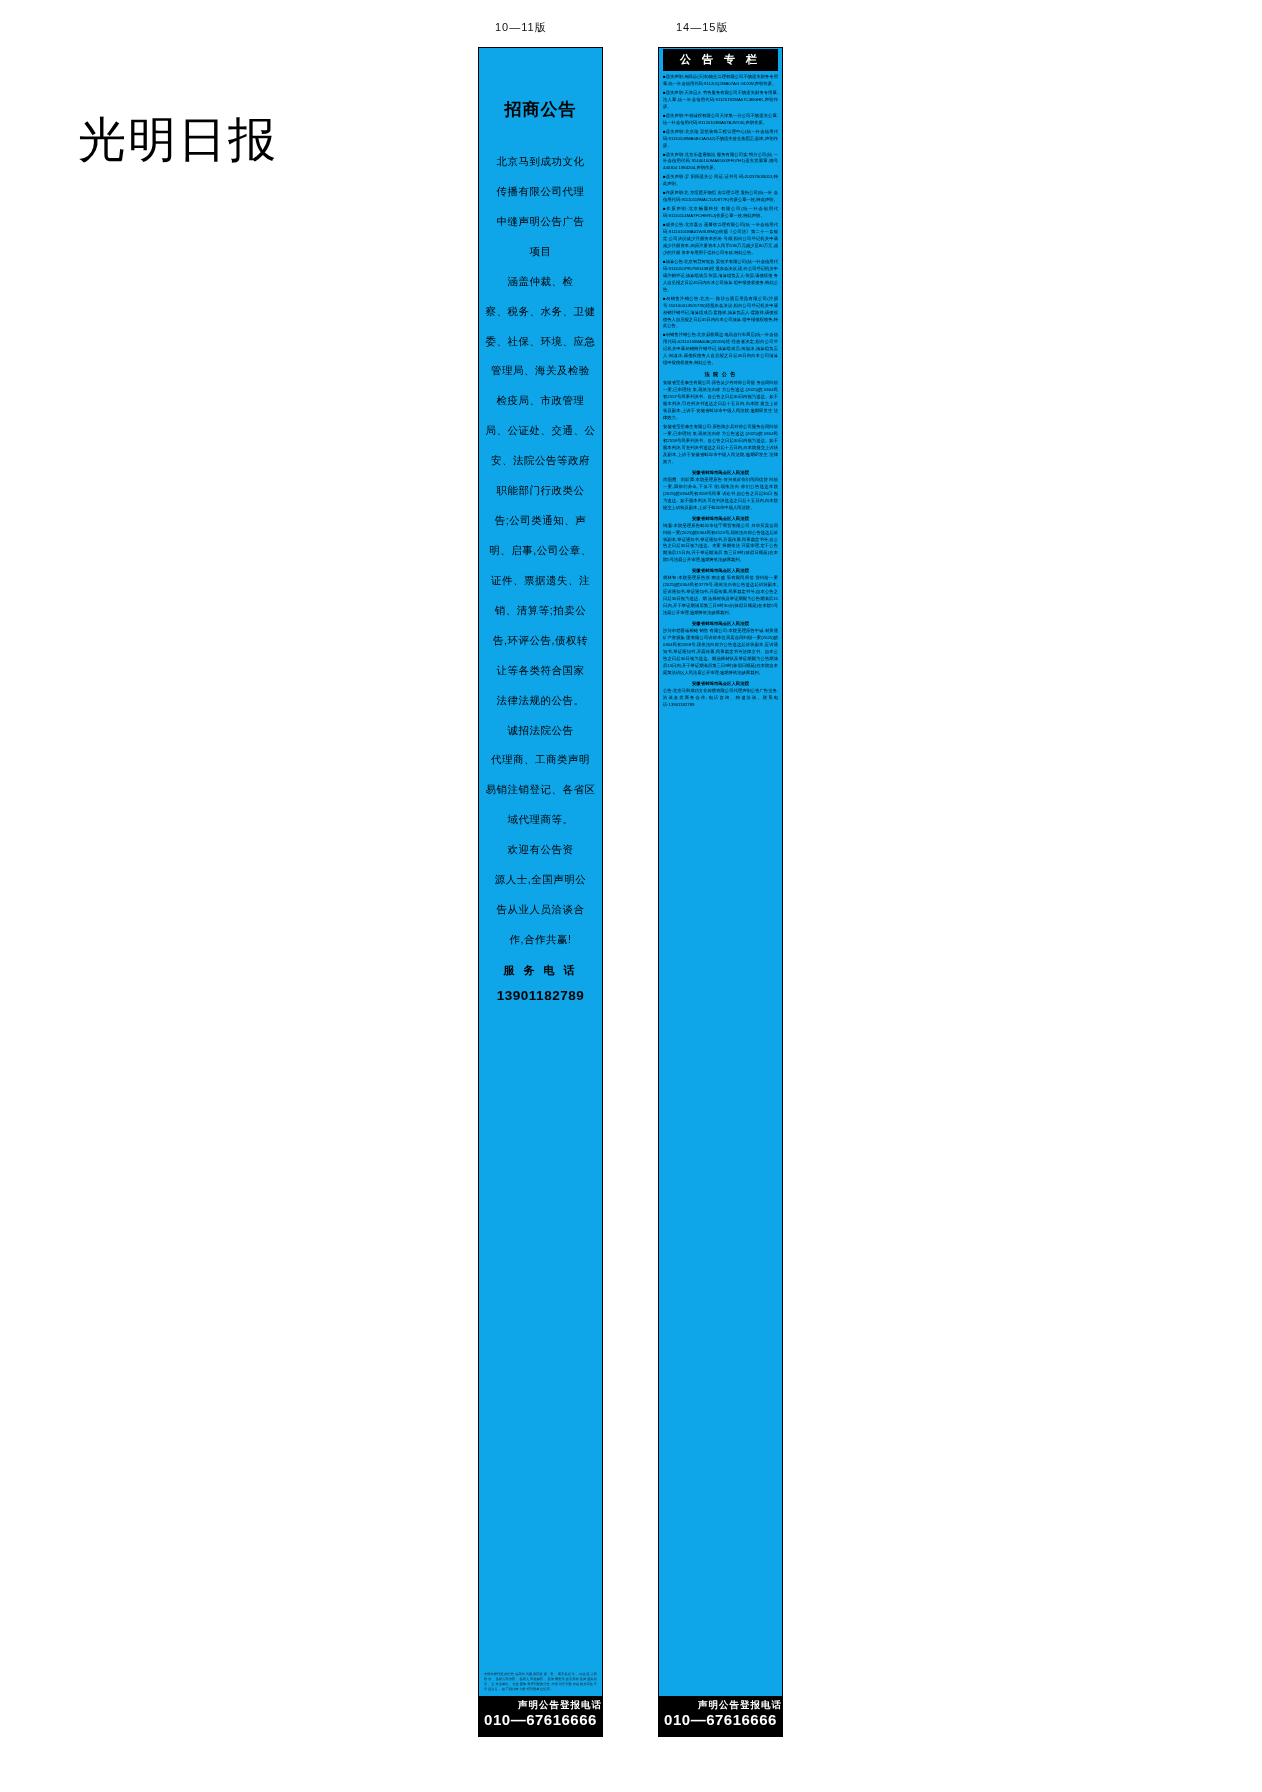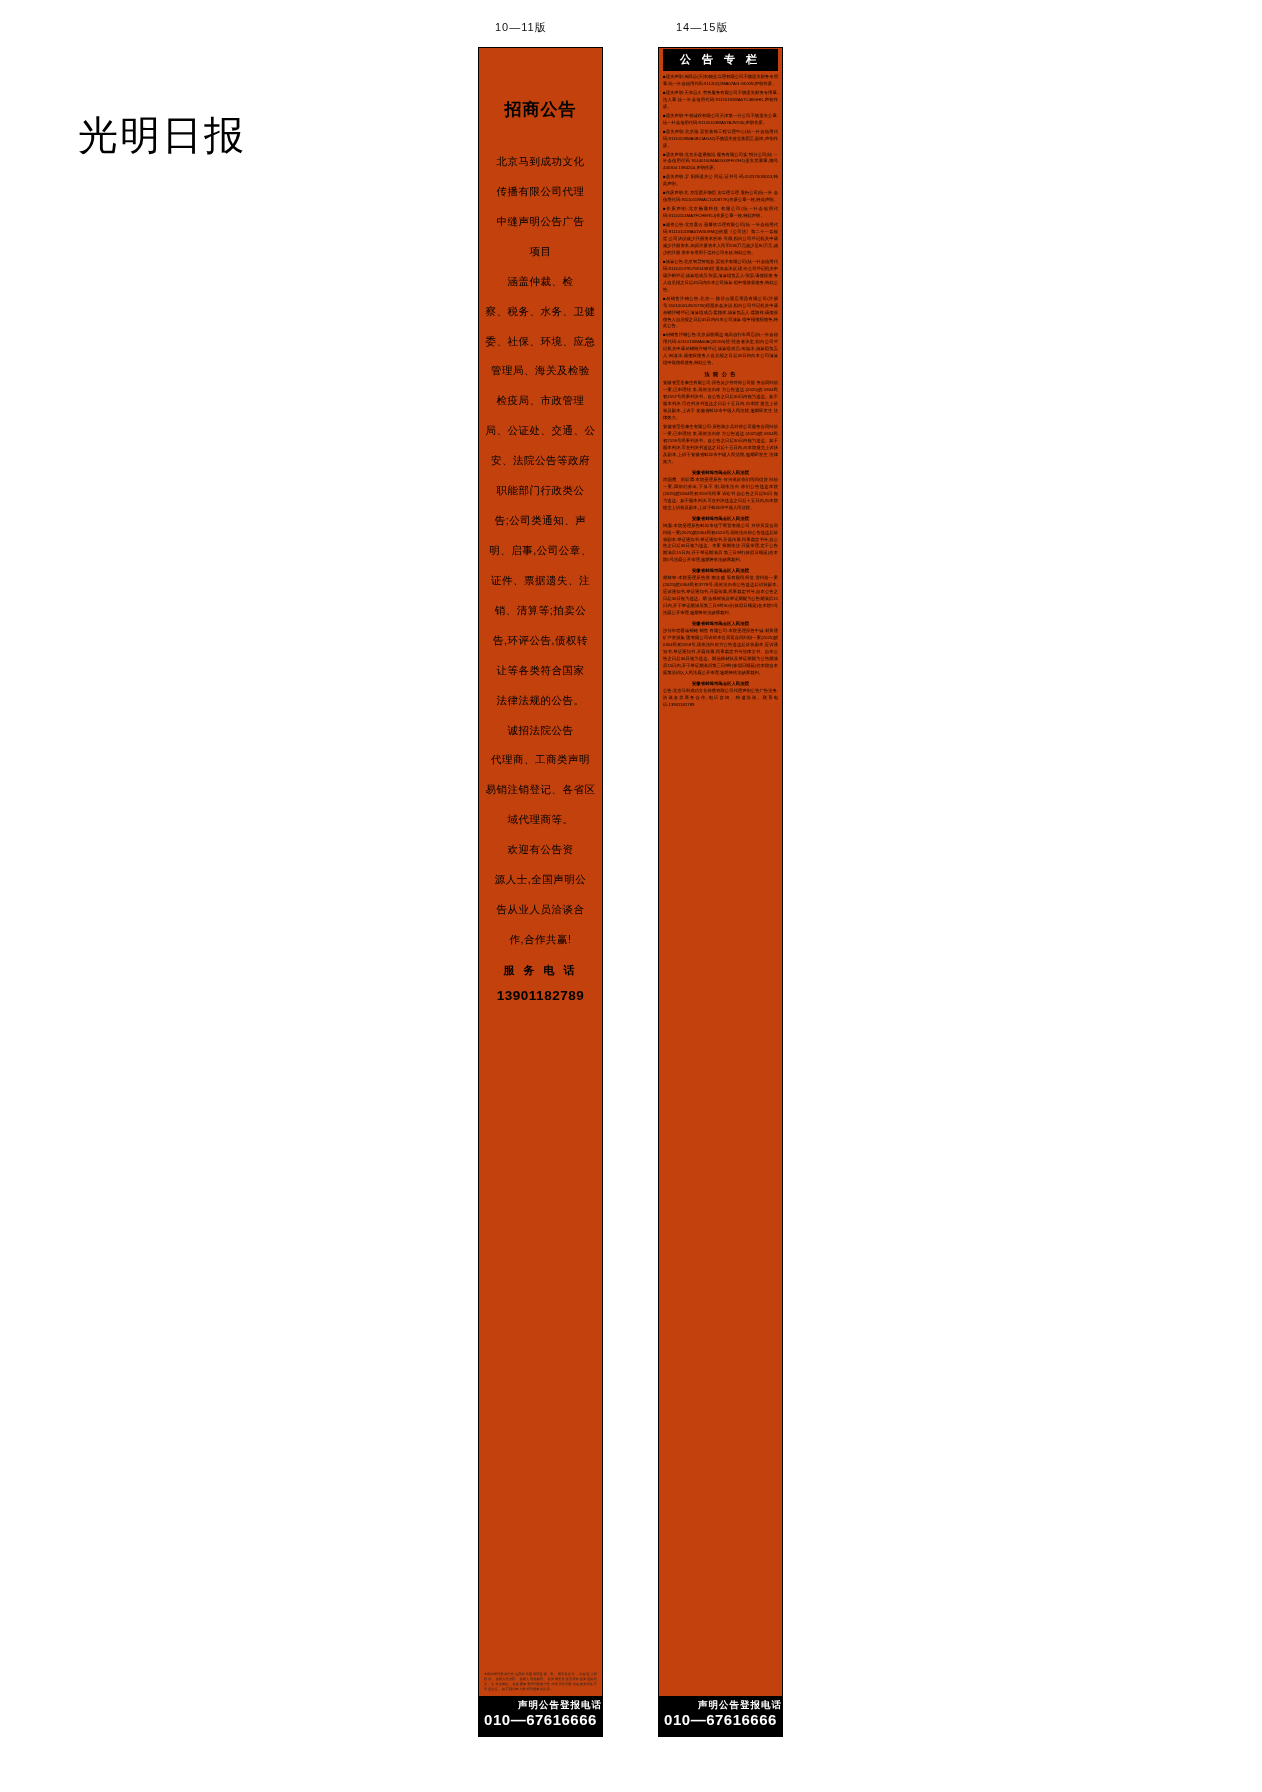--- a/index.html
+++ b/index.html
@@ -2,29 +2,29 @@
 <html><head>
 <meta charset="utf-8">
 <style>
   html,body{margin:0;padding:0;}
   body{
     width:1262px;height:1792px;background:#ffffff;
     font-family:"Liberation Sans","DejaVu Sans",sans-serif;
     color:#000;overflow:hidden;position:relative;
   }
   .masthead{position:absolute;left:78px;top:110px;width:330px;}
-  .masthead .title{font-size:40px;line-height:1.25;letter-spacing:2px;}
+  .masthead .title{font-size:48px;line-height:1.25;letter-spacing:2px;}
   .masthead .date{font-size:34px;line-height:1.3;letter-spacing:1px;margin-top:4px;}
 
   .colhead{position:absolute;font-size:11px;letter-spacing:1px;color:#111;}
   #colhead-left{left:495px;top:20px;}
   #colhead-right{left:676px;top:20px;}
 
   
-  .page{position:absolute;background:#c2410c;border:1px solid #000;box-sizing:border-box;}
+  .page{position:absolute;background:#0ea5e9;border:1px solid #000;box-sizing:border-box;}
   #page-left{left:478px;top:47px;width:125px;height:1690px;}
   #page-right{left:658px;top:47px;width:125px;height:1690px;}
 
   .pad{padding:6px 5px 4px 5px;box-sizing:border-box;height:100%;position:relative;}
 
   .ad-title{font-size:17px;font-weight:bold;text-align:center;letter-spacing:1px;margin:44px 0 26px;}
   .ad-body{font-size:10.5px;line-height:2.85;text-align:center;letter-spacing:0.5px;}
   .ad-body p{margin:0;}
   .ad-phoneline{font-size:11px;font-weight:bold;text-align:center;letter-spacing:3px;margin-top:8px;}
   .ad-phone{font-size:13.5px;font-weight:bold;text-align:center;letter-spacing:0.5px;margin-top:10px;}

